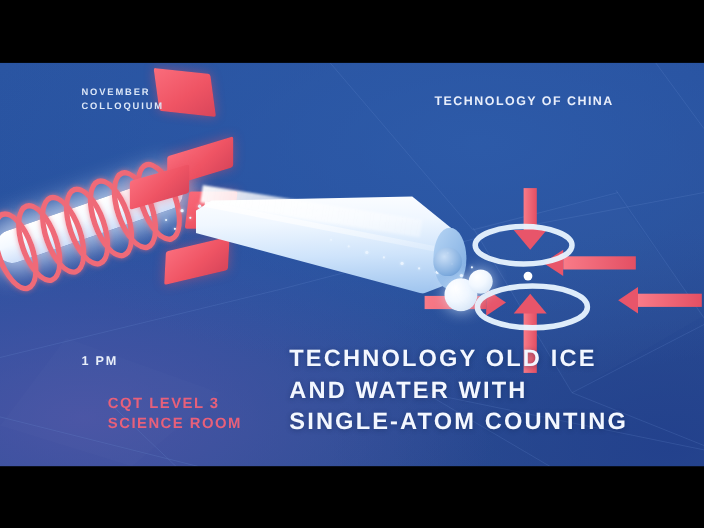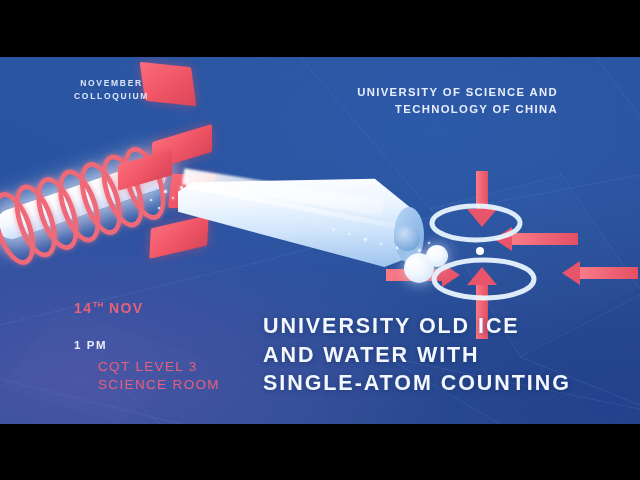--- a/index.html
+++ b/index.html
@@ -70,35 +70,35 @@
      background:radial-gradient(circle at 34% 30%,#ffffff 0%,#f2f8ff 42%,#c9ddf3 100%);
      box-shadow:0 0 14px rgba(225,240,255,.7);}
 
   .bluedisc{position:absolute;border-radius:50%;
      background:radial-gradient(circle at 38% 32%,#cfe2f8,#7aa8dc 70%,#4f7fc0 100%);opacity:.9;}
 
   
   .txt{position:absolute;z-index:20;letter-spacing:.13em;}
 
   #kicker{left:74px;top:20px;color:#dbe6f7;font-size:8.5px;font-weight:700;
-          line-height:1.55;letter-spacing:.2em;text-align:center;}
+          line-height:1.55;letter-spacing:.2em;}
 
   #uni{right:82px;top:27px;text-align:right;}
   #uni .l{color:#e8eefb;font-size:11.3px;font-weight:700;line-height:1.5;letter-spacing:.12em;
           display:block;white-space:nowrap;}
   #speaker{display:block;margin-top:4px;color:#e8607a;font-size:14px;font-weight:700;
            letter-spacing:.14em;white-space:nowrap;}
 
   #when{left:74px;top:243px;}
   #dateline{color:#e8607a;font-size:14px;font-weight:700;letter-spacing:.1em;white-space:nowrap;}
   #dateline sup{font-size:8px;vertical-align:super;letter-spacing:.04em;}
   #dayline{margin-top:7px;margin-left:38px;color:#e9effa;font-size:11.5px;font-weight:700;
            letter-spacing:.16em;}
   #timeline{margin-top:23px;color:#e9effa;font-size:11.5px;font-weight:700;letter-spacing:.14em;}
-  #venue{margin-top:7px;margin-left:24px;color:#e8607a;font-size:13.5px;font-weight:400;
+  #venue{margin-top:23px;margin-left:24px;color:#e8607a;font-size:13.5px;font-weight:700;
          line-height:1.32;letter-spacing:.1em;white-space:nowrap;}
 
   #title{left:263px;top:255px;color:#f3f7ff;font-size:21.5px;font-weight:700;
          line-height:1.33;letter-spacing:.09em;white-space:nowrap;
          text-shadow:0 1px 5px rgba(15,35,80,.45);}
   #title span{display:block;}
 </style>
 </head>
 <body>
 
@@ -220,36 +220,31 @@
       <div class="bluedisc" style="left:394px;top:168px;width:26px;height:26px"></div>
 
     </div>
 
     <div class="txt" id="kicker">
       <div>NOVEMBER</div>
       <div>COLLOQUIUM</div>
     </div>
 
     <div class="txt" id="uni">
-      <span class="l">UNIVERSITY OF SCIENCE AND</span>
       <span class="l">TECHNOLOGY OF CHINA</span>
     </div>
 
     <div class="txt" id="when">
-      <div id="dateline">
-        <span>14</span><sup>TH</sup>
-        <span>NOV</span>
-      </div>
       <div id="timeline">1 PM</div>
       <div id="venue">
         <span style="display:block">CQT LEVEL 3</span>
         <span style="display:block">SCIENCE ROOM</span>
       </div>
     </div>
 
     <div class="txt" id="title">
-      <span>UNIVERSITY OLD ICE</span>
+      <span>TECHNOLOGY OLD ICE</span>
       <span>AND WATER WITH</span>
       <span>SINGLE-ATOM COUNTING</span>
     </div>
 
   </div>
 </div>
 
 </body></html>

